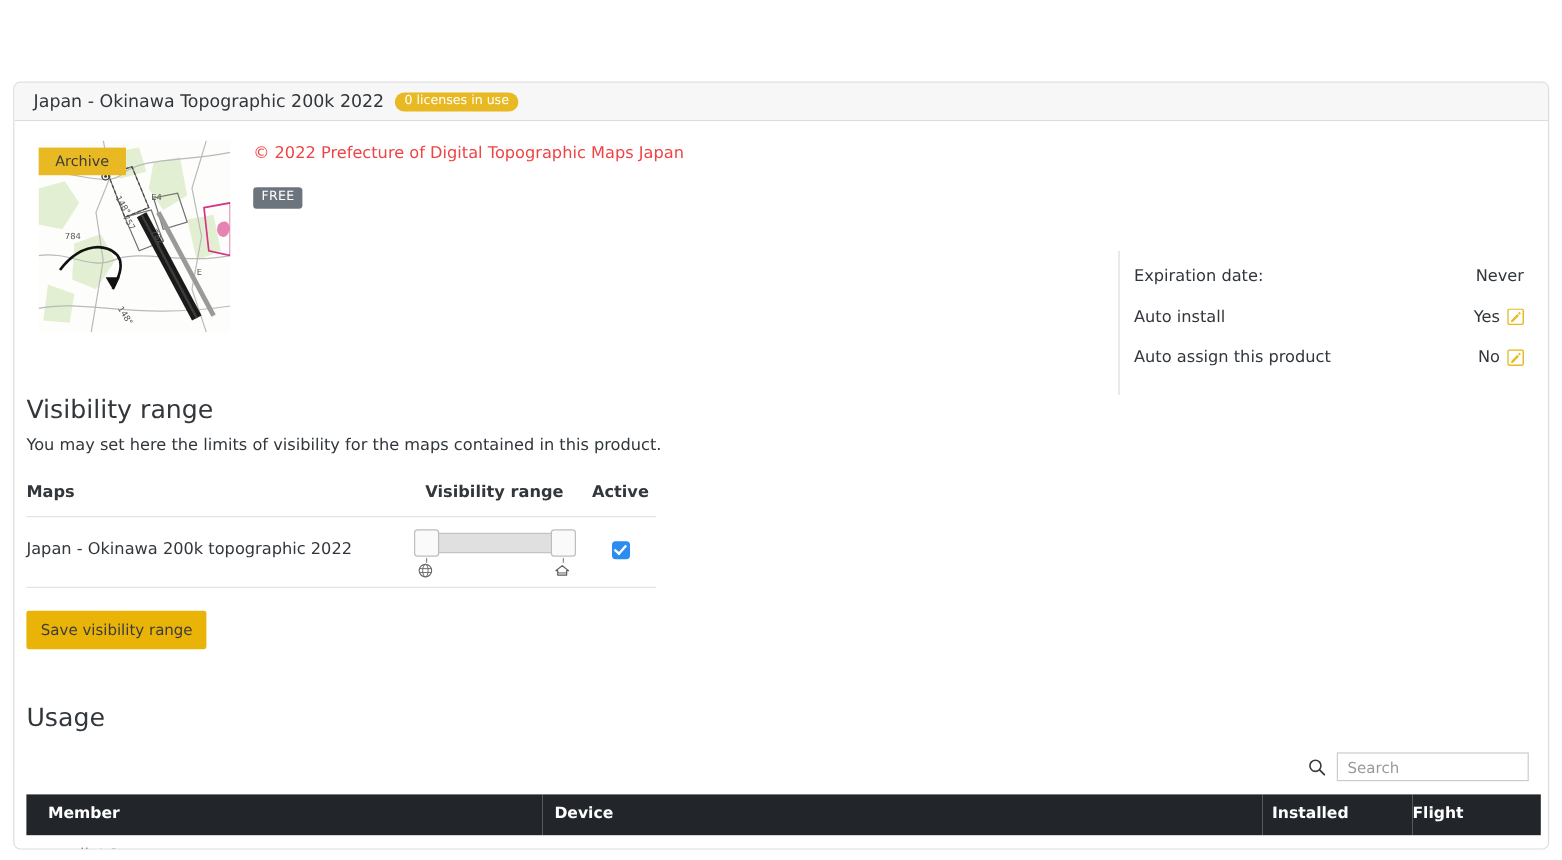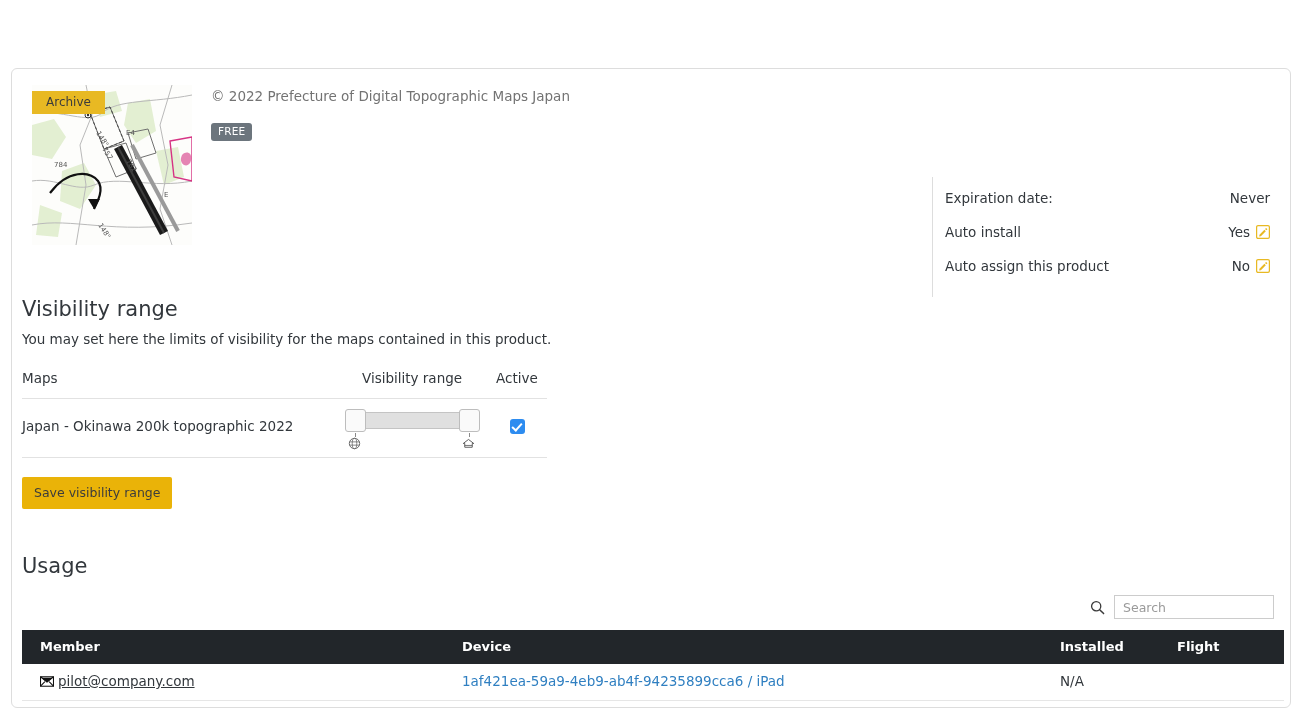--- a/index.html
+++ b/index.html
@@ -93,21 +93,21 @@
   .product-meta { margin-left: 19px; padding-top: 3px; }
   .product-title {
     font-size: 15.5px;
     color: #32373c;
     margin: 0 0 16px 0;
     line-height: 1.3;
     font-weight: 400;
   }
   .product-copyright {
     font-size: 13.5px;
-    color: #737373;
+    color: #ef4444;
     margin: 0 0 16px 0;
   }
   .badge-free {
     display: inline-block;
     background: #6c757d;
     color: #ffffff;
     font-size: 10.5px;
     border-radius: 3px;
     padding: 3px 7px 4px 7px;
     line-height: 1;
@@ -156,21 +156,21 @@
 
   
   .vis-table {
     width: 525px;
     border-collapse: collapse;
     margin-top: 23px;
   }
   .vis-table th {
     text-align: left;
     font-size: 13.5px;
-    font-weight: normal;
+    font-weight: bold;
     color: #32373c;
     padding: 0 0 12px 0;
     border-bottom: 1px solid #e2e2e2;
   }
   .vis-table th.c-range { text-align: center; width: 150px; }
   .vis-table th.c-active { text-align: center; width: 60px; }
   .vis-table td {
     font-size: 13.5px;
     color: #32373c;
     padding: 10px 0 14px 0;
@@ -313,20 +313,24 @@
   }
 </style>
 </head>
 <body>
 
 <div class="page">
 
 
   <div class="card main-card">
 
+    <div class="main-card-header">
+      <span class="main-card-title">Japan - Okinawa Topographic 200k 2022</span>
+      <span class="badge-licenses">0 licenses in use</span>
+    </div>
 
     <div class="main-card-body">
 
       <div class="product-row">
 
         <div class="thumb-wrap">
           <span class="archive-flag">Archive</span>
           <svg class="thumb-img" viewBox="0 0 160 160" xmlns="http://www.w3.org/2000/svg">
             <rect width="160" height="160" fill="#fdfdfb"></rect>
 

